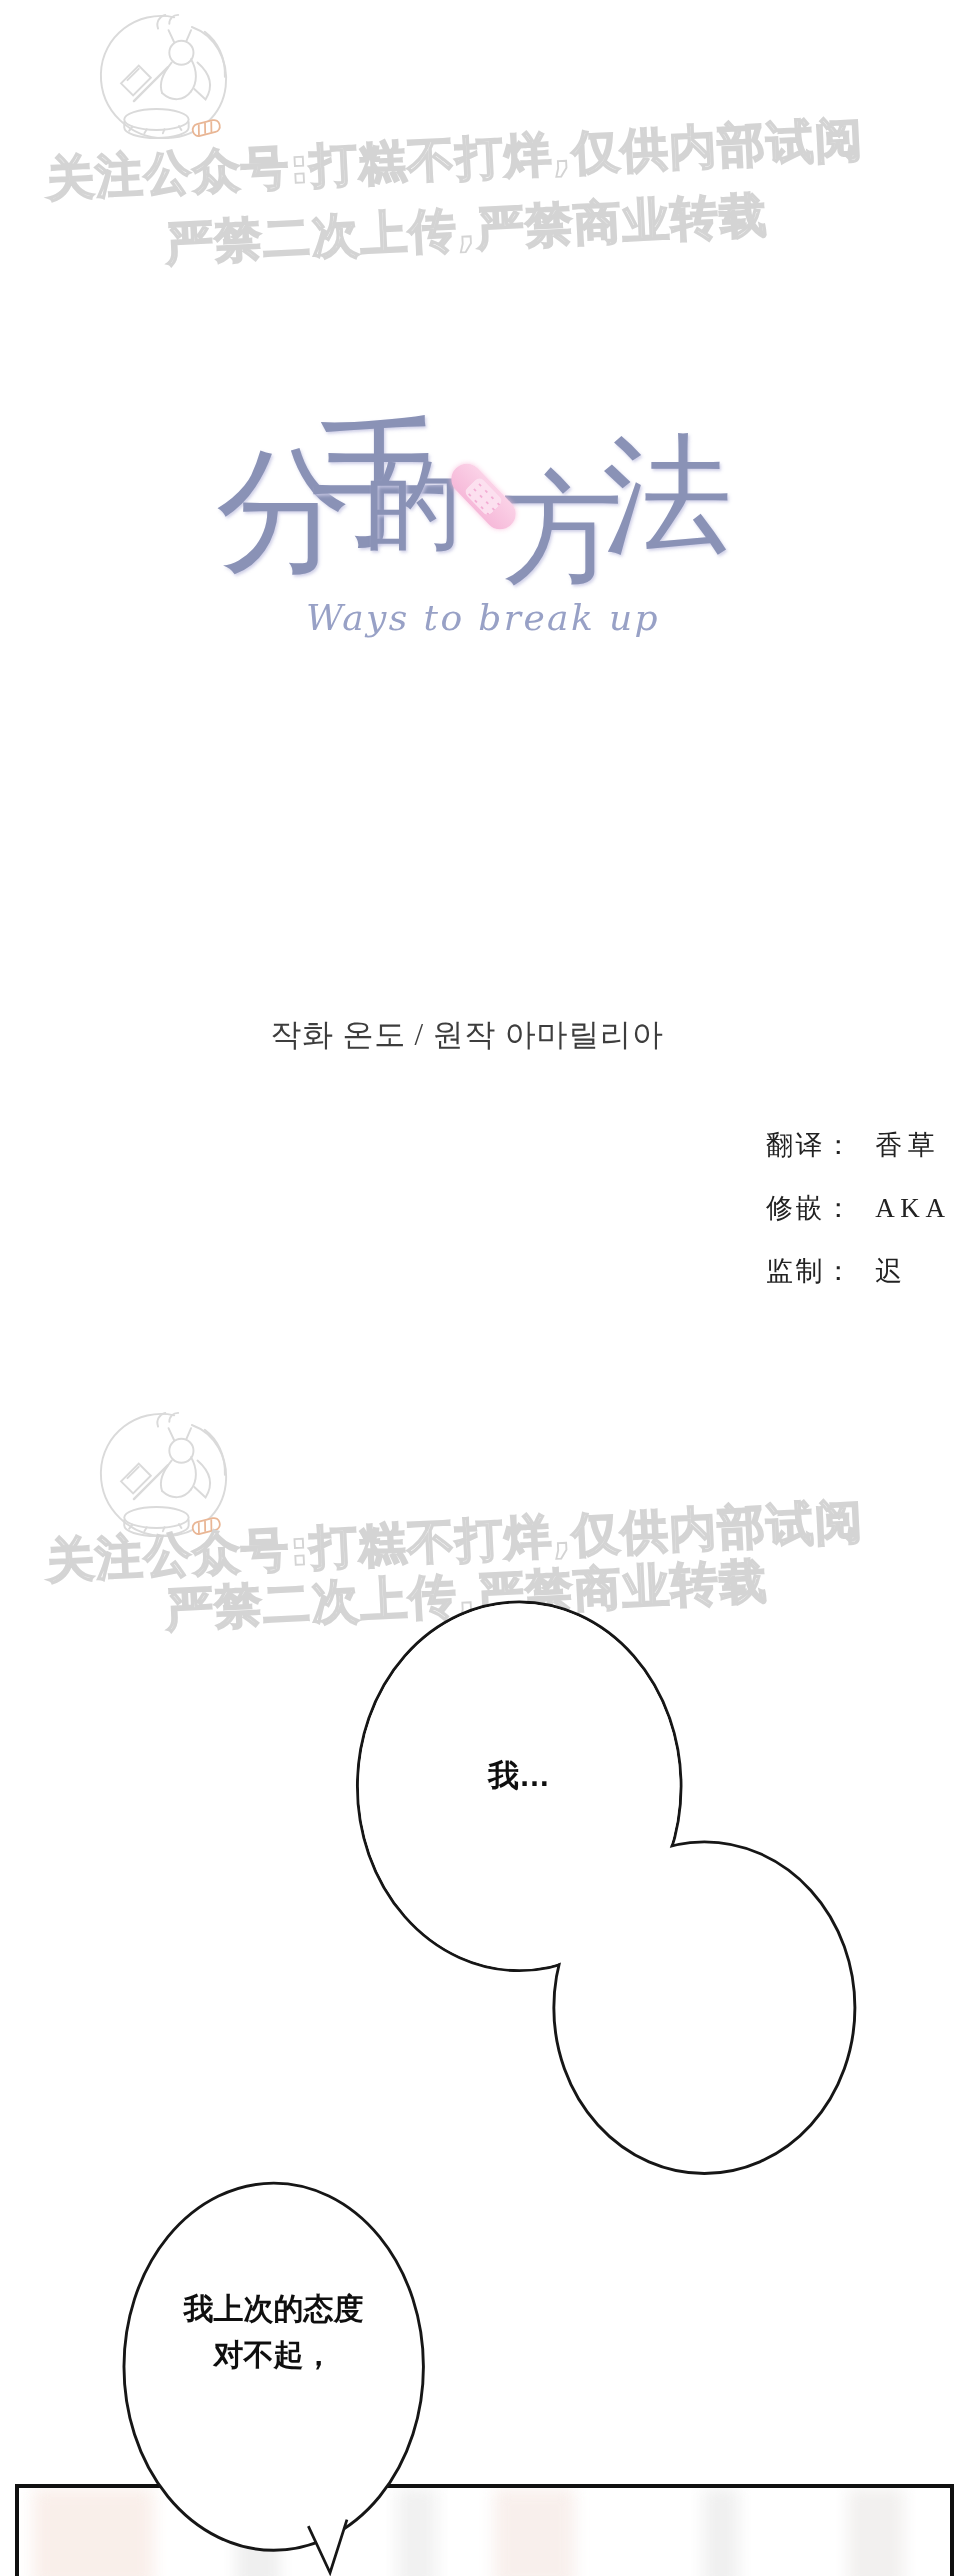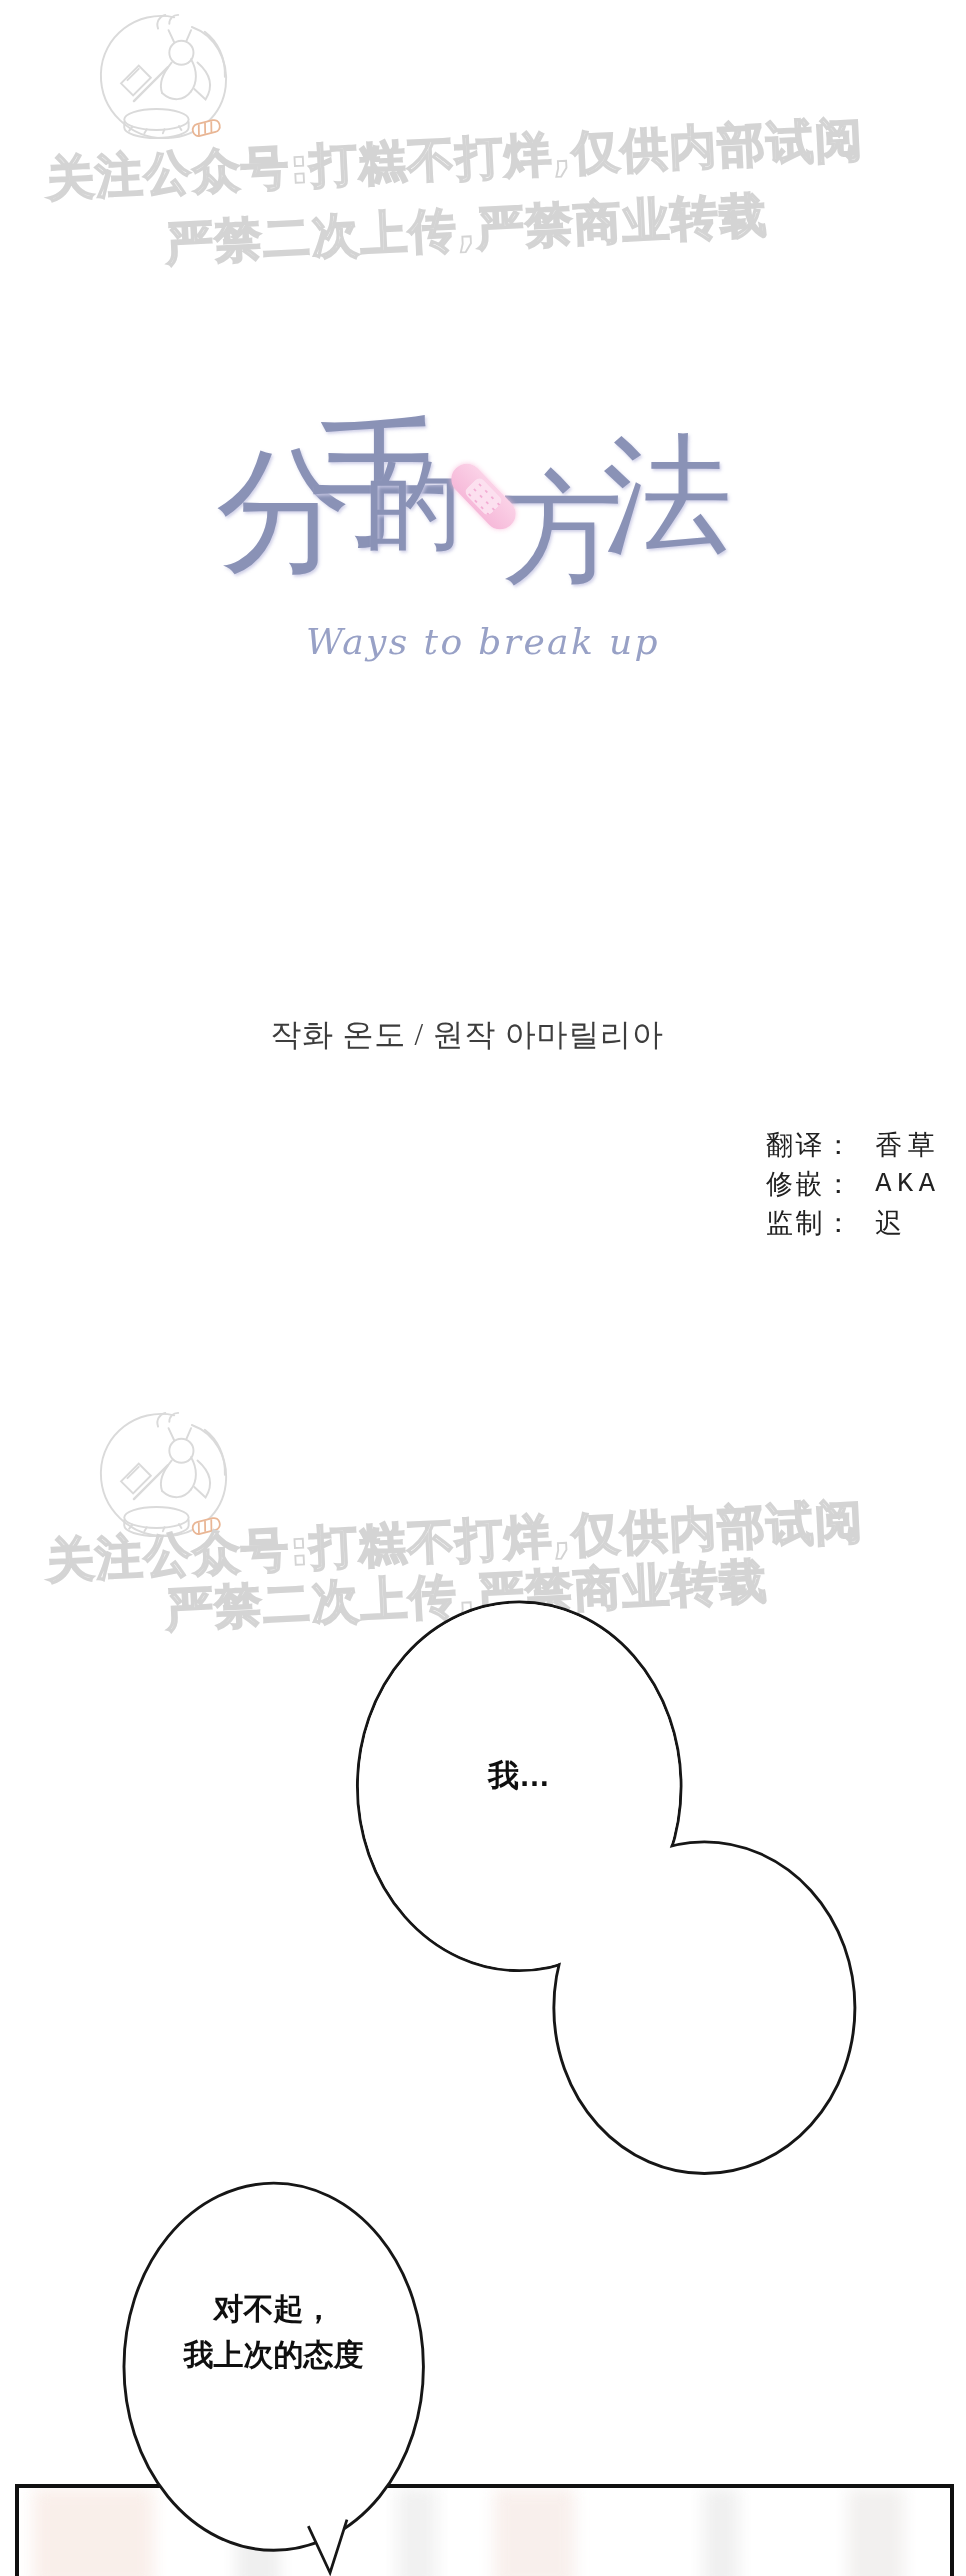--- a/index.html
+++ b/index.html
@@ -28,27 +28,27 @@
   .bandaid{position:absolute;left:444px;top:481px;width:79px;height:31px;z-index:3;
     transform:rotate(46deg);border-radius:15.3px;
     background:linear-gradient(180deg,#fbd2e7 0%,#f6b9d9 100%);
     box-shadow:0 0 4.8px rgba(248,195,222,0.9);}
   .bandaid::before{content:"";position:absolute;left:22px;top:4px;width:35px;height:22.5px;
     border-radius:6.4px;background:#fce0ef;
     background-image:radial-gradient(#f3aed4 1.2px,transparent 1.3px);
     background-size:8.9px 7.2px;background-position:2.4px 2.4px;}
   .subtitle{position:absolute;left:161px;top:597px;width:644px;z-index:2;text-align:center;
     font-family:"DejaVu Serif",serif;font-style:italic;font-size:36px;letter-spacing:2.4px;
-    color:#98a1c6;margin-top:24px;}
+    color:#98a1c6;}
 
   
   .kr-credit{position:absolute;left:-16px;top:1014px;width:966px;z-index:2;text-align:center;
     font-family:"Liberation Serif",serif;font-size:31px;color:#3d3d3d;letter-spacing:0.8px;}
-  .staff{position:absolute;left:766px;top:1127px;z-index:2;display:flex;flex-direction:column;gap:3px;
-    font-family:Liberation Mono, monospace;font-size:27px;color:#222222;}
+  .staff{position:absolute;left:766px;top:1127px;z-index:2;display:flex;flex-direction:column;gap:27px;
+    font-family:Liberation Serif, serif;font-size:27px;color:#222222;}
   .staff-row{display:flex;gap:21px;align-items:center;}
   .staff-label{letter-spacing:2.4px;}
   .staff-value{letter-spacing:5.6px;}
 
   
   .panel{position:absolute;left:14.5px;top:2484px;width:939px;height:105px;z-index:2;
     box-sizing:border-box;border:4px solid #101010;border-bottom:none;background:#ffffff;overflow:hidden;}
   .stripe{position:absolute;top:0;height:100%;filter:blur(7.2px);}
   .s1{left:14.5px;width:121px;background:#f8eae4;opacity:.75;}
   .s2{left:217px;width:44px;background:#efefef;}
@@ -171,18 +171,18 @@
       <path d="M383,3138 L410,3196 L431,3130" fill="none" stroke="#161616" stroke-width="3.4" stroke-linejoin="miter"></path>
     </g>
   </svg>
 
   <div class="bubble-text bt1">
     <div>我…</div>
   </div>
   <div class="bubble-text bt2">
   </div>
   <div class="bubble-text bt3">
+    <div>我上次的态度</div>
     <div>对不起，</div>
-    <div>我上次的态度</div>
   </div>
 
 </div>
 
 
 </body></html>

